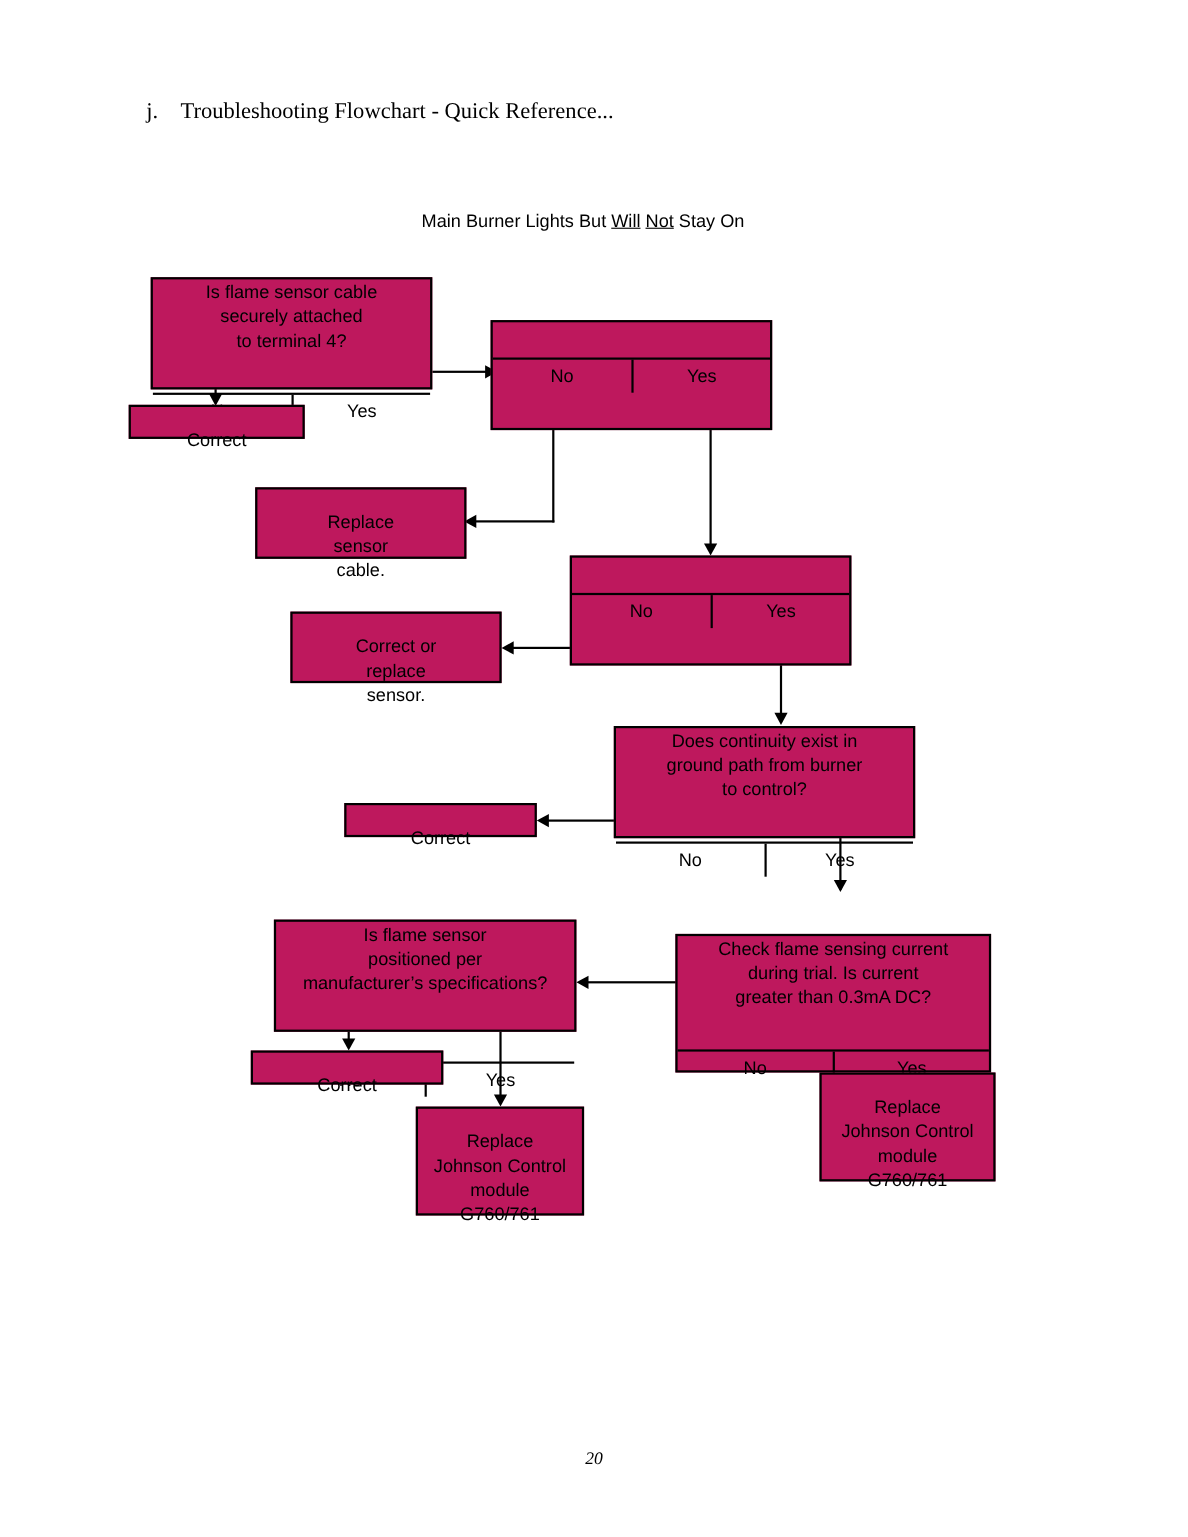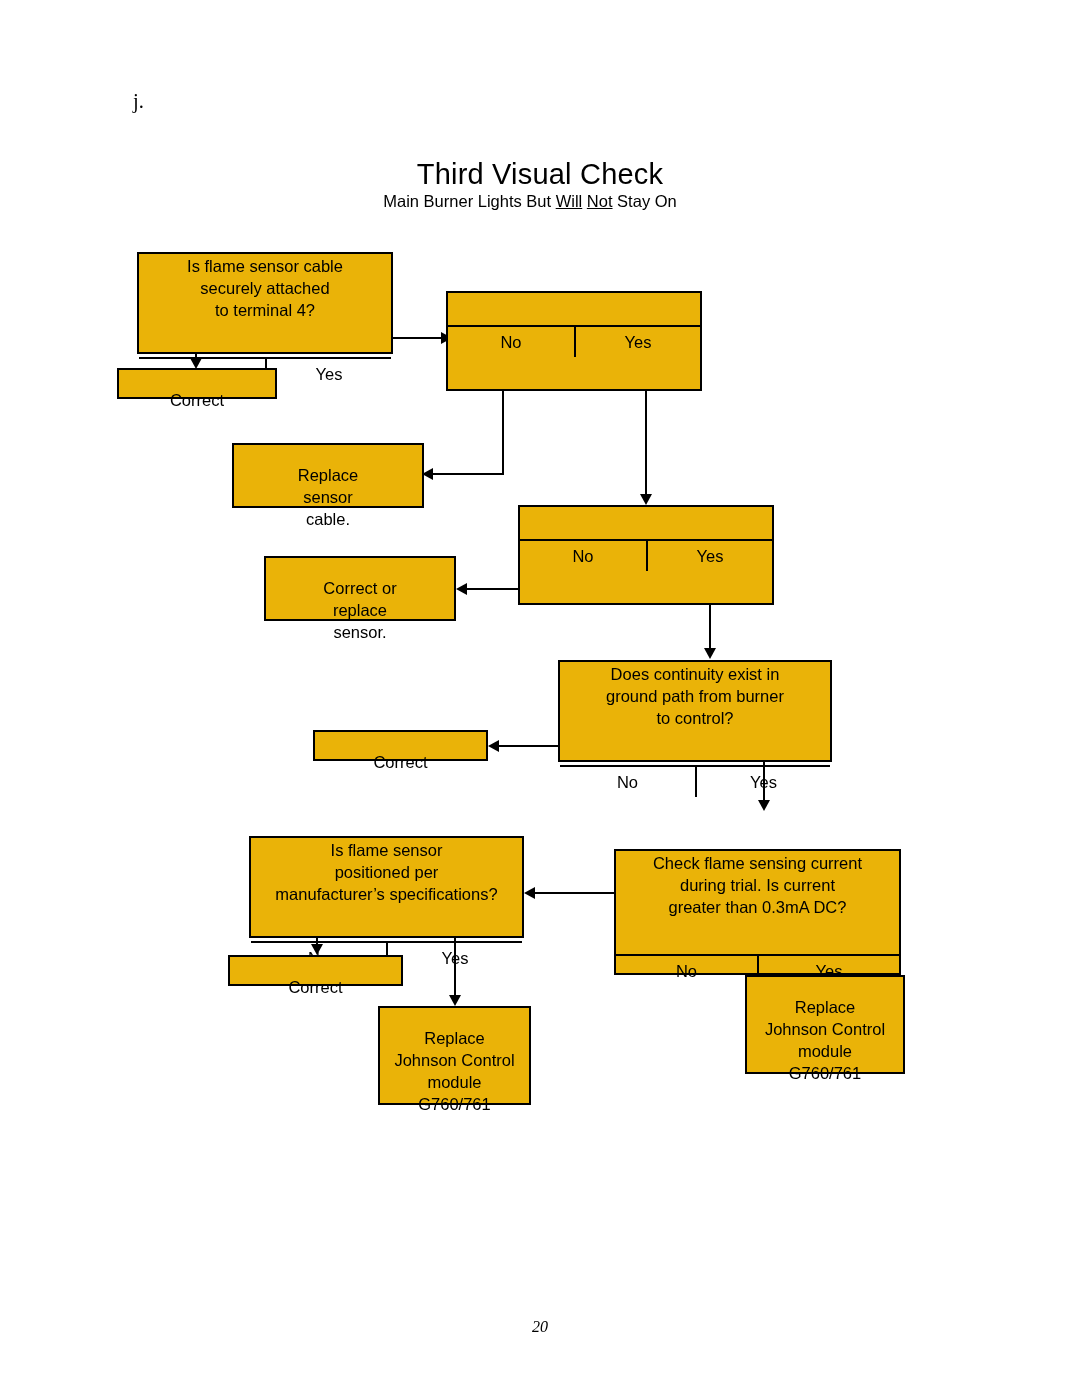--- a/index.html
+++ b/index.html
@@ -53,21 +53,21 @@
   .chart-subtitle u {
     text-decoration: underline;
     text-underline-offset: 1px;
   }
 
   
   .node {
     position: absolute;
     box-sizing: border-box;
     border: 2px solid #000;
-    background: #eab308;
+    background: #be185d;
     display: flex;
     flex-direction: column;
     z-index: 3;
   }
   .node .prompt {
     flex: 1 1 auto;
     display: flex;
     flex-direction: column;
     align-items: center;
     justify-content: center;
@@ -143,22 +143,22 @@
     font-style: italic;
     font-size: 16px;
   }
 </style>
 </head>
 <body>
 
 <div id="page">
 
   <div class="heading-marker" style="left:133px; top:90px;">j.</div>
-
-  <div class="chart-title" style="top:158px;">Third Visual Check</div>
+  <div class="doc-heading" style="left:164px; top:90px;">Troubleshooting Flowchart - Quick Reference...</div>
+
 
   <div class="chart-subtitle" style="top:192px;">
     <span>Main Burner Lights But </span><u>Will</u><span> </span><u>Not</u><span> Stay On</span>
   </div>
 
   <div class="hline" style="left:393px; top:337px; width:52px;"></div>
   <div class="arrow right" style="left:441px; top:332px;"></div>
 
   <div class="vline" style="left:195px; top:353px; height:13px;"></div>
   <div class="arrow down" style="left:190px; top:358px;"></div>
@@ -251,21 +251,21 @@
   <div class="node" style="left:614px; top:849px; width:287px; height:126px;">
     <div class="prompt">Check flame sensing current
 during trial.  Is current
 greater than 0.3mA DC?</div>
     <div class="answers">
       <div class="ans no" style="flex:0 0 143px;">No</div>
       <div class="ans yes" style="flex:1 1 auto;">Yes</div>
     </div>
   </div>
 
-  <div class="node" style="left:249px; top:836px; width:275px; height:102px;">
+  <div class="node" style="left:249px; top:836px; width:275px; height:102px;gap:24px;">
     <div class="prompt">Is flame sensor
 positioned per
 manufacturer’s specifications?</div>
     <div class="answers">
       <div class="ans no" style="flex:0 0 137px;">No</div>
       <div class="ans yes" style="flex:1 1 auto;">Yes</div>
     </div>
   </div>
 
   <div class="node plain" style="left:228px; top:955px; width:175px; height:31px;">

